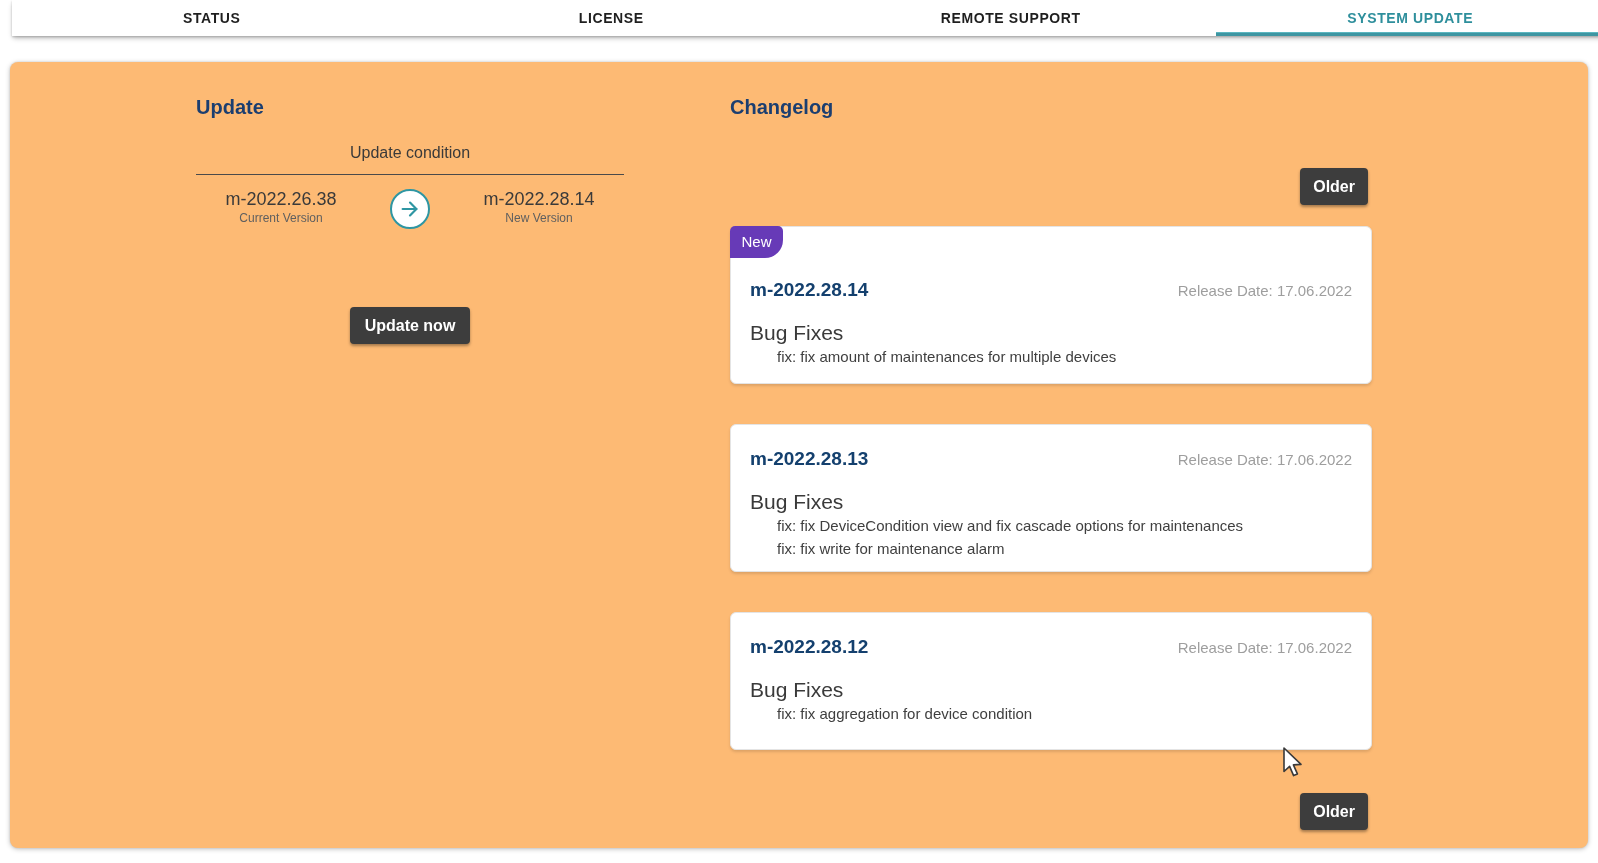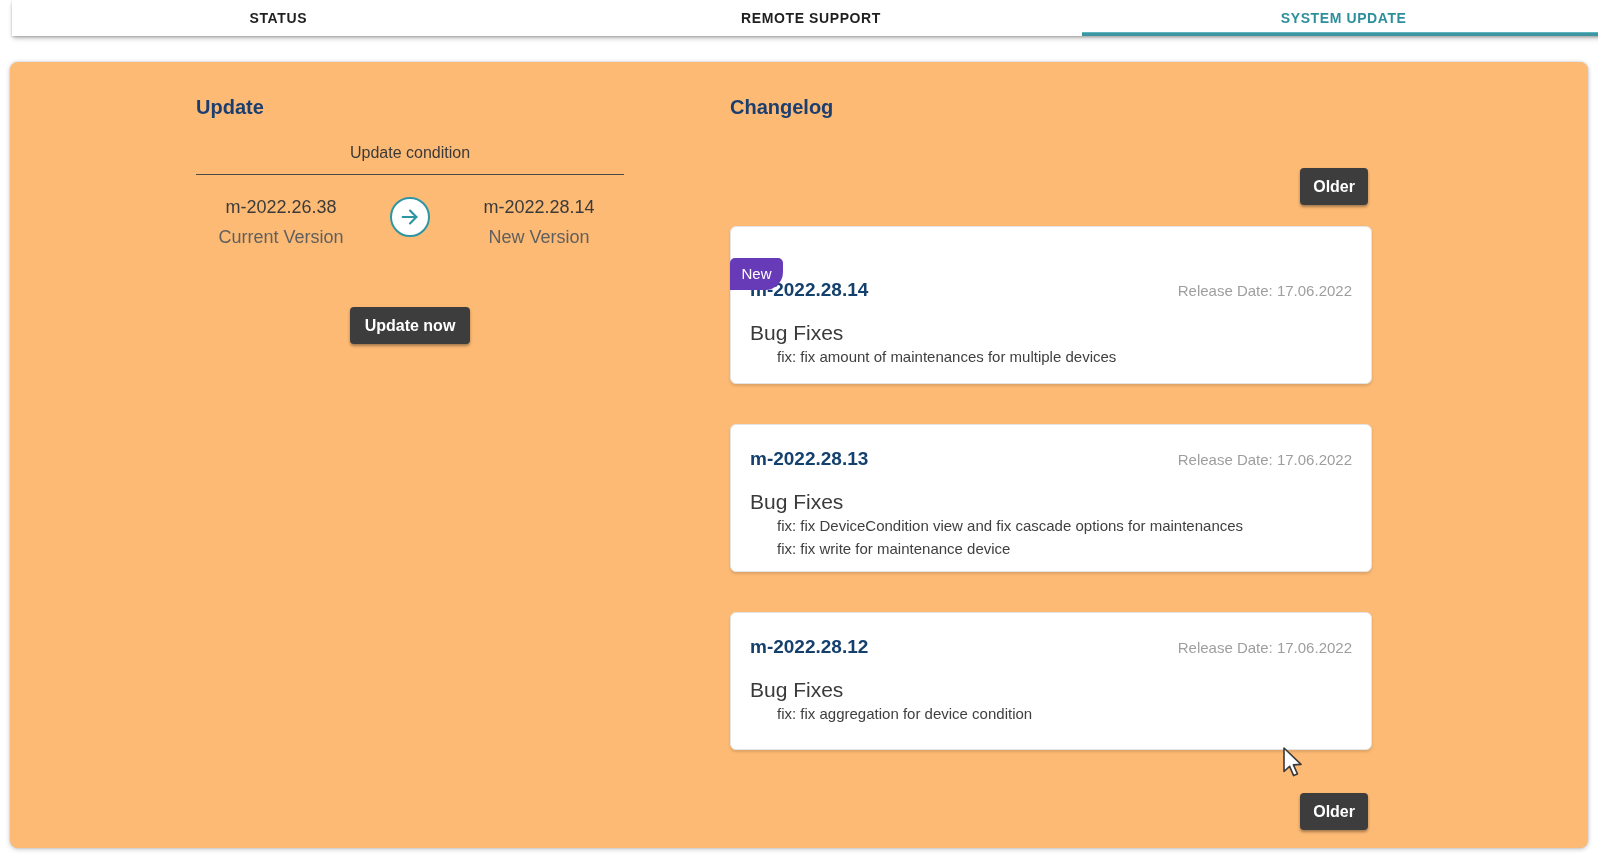--- a/index.html
+++ b/index.html
@@ -22,25 +22,25 @@
     background: #fdba74; border-radius: 8px; box-shadow: 0 1px 5px rgba(0,0,0,.25), 0 0 2px rgba(0,0,0,.12); }
 
   h2.section-title { font-size: 20px; font-weight: 700; color: #1b3e70; line-height: 24px; }
 
   
   .update-col { position: absolute; left: 186px; top: 33px; width: 428px; height: 300px; }
   .update-status { position: absolute; top: 49px; left: 0; width: 100%; text-align: center;
     font-size: 16px; color: #3a3a3a; }
   .update-divider { position: absolute; top: 79px; left: 0; width: 100%; height: 0;
     border-bottom: 1px solid #4a4a4a; }
-  .versions-row { position: absolute; top: 100px; left: 0; width: 100%;
+  .versions-row { position: absolute; top: 92px; left: 0; width: 100%;
     display: flex; justify-content: space-between; align-items: flex-start; }
   .version-box { width: 170px; text-align: center; }
   .version-number { font-size: 18px; color: #3a3a3a; line-height: 24px; }
-  .version-label { font-size: 18px; color: #5f5f5f; margin-top: 8px; }
+  .version-label { font-size: 12px; color: #5f5f5f; margin-top: 0; }
   .arrow-circle { width: 40px; height: 40px; border: 2px solid #2e96a3; border-radius: 50%;
     display: flex; align-items: center; justify-content: center; margin-top: 2px; background: #fff; }
 
   .dark-btn { display: inline-flex; align-items: center; justify-content: center;
     background: #3d3d3d; color: #fff; font-weight: 700; font-size: 16px;
     font-family: "Liberation Sans", sans-serif;
     border: none; border-radius: 4px; height: 37px; padding: 0 13px; cursor: pointer;
     box-shadow: 0 2px 3px rgba(0,0,0,.35); margin-top: 20px; }
   .update-btn { position: absolute; top: 192px; left: 154px; width: 120px; }
 
@@ -51,40 +51,44 @@
 
   .clog-card { position: absolute; left: 0; width: 642px; background: #fff;
     border: 1px solid #e4e4e4; border-radius: 6px;
     box-shadow: 0 2px 3px rgba(0,0,0,.13); padding: 0 19px; }
   .card-1 { top: 131px; height: 158px; }
   .card-2 { top: 329px; height: 148px; }
   .card-3 { top: 517px; height: 138px; }
 
   .new-badge { position: absolute; top: -1px; left: -1px; background: #673ab7; color: #fff;
     font-size: 15px; line-height: 32px; width: 53px; text-align: center;
-    border-radius: 5px 5px 18px 0; margin-top: 32px; }
+    border-radius: 5px 5px 18px 0; }
 
   .card-head { display: flex; justify-content: space-between; align-items: baseline; }
   .card-1 .card-head { padding-top: 52px; }
   .card-2 .card-head, .card-3 .card-head { padding-top: 23px; }
   .card-version { font-size: 19px; font-weight: 700; color: #14406e; }
   .card-date { font-size: 15px; color: #9e9e9e; }
   .card-section { margin-top: 20px; font-size: 21px; color: #3a3a3a; }
   .card-items { margin-left: 27px; }
   .card-item { font-size: 15px; color: #3f3f3f; line-height: 23px; }
 
   
   .cursor { position: absolute; left: 1283px; top: 747px; z-index: 50; pointer-events: none; }
 </style>
 </head>
 <body>
 
 <nav class="tabbar">
   <div class="tab">
     <span>STATUS</span>
+
+  </div>
+  <div class="tab">
+    <span>LICENSE</span>
 
   </div>
   <div class="tab">
     <span>REMOTE SUPPORT</span>
 
   </div>
   <div class="tab active">
     <span>SYSTEM UPDATE</span>
     <span class="underline"></span>
   </div>
@@ -133,21 +137,21 @@
     </article>
 
     <article class="clog-card card-2">
       <div class="card-head">
         <span class="card-version">m-2022.28.13</span>
         <span class="card-date">Release Date: 17.06.2022</span>
       </div>
       <div class="card-section">Bug Fixes</div>
       <div class="card-items">
         <div class="card-item">fix: fix DeviceCondition view and fix cascade options for maintenances</div>
-        <div class="card-item">fix: fix write for maintenance device</div>
+        <div class="card-item">fix: fix write for maintenance alarm</div>
       </div>
     </article>
 
     <article class="clog-card card-3">
       <div class="card-head">
         <span class="card-version">m-2022.28.12</span>
         <span class="card-date">Release Date: 17.06.2022</span>
       </div>
       <div class="card-section">Bug Fixes</div>
       <div class="card-items">

